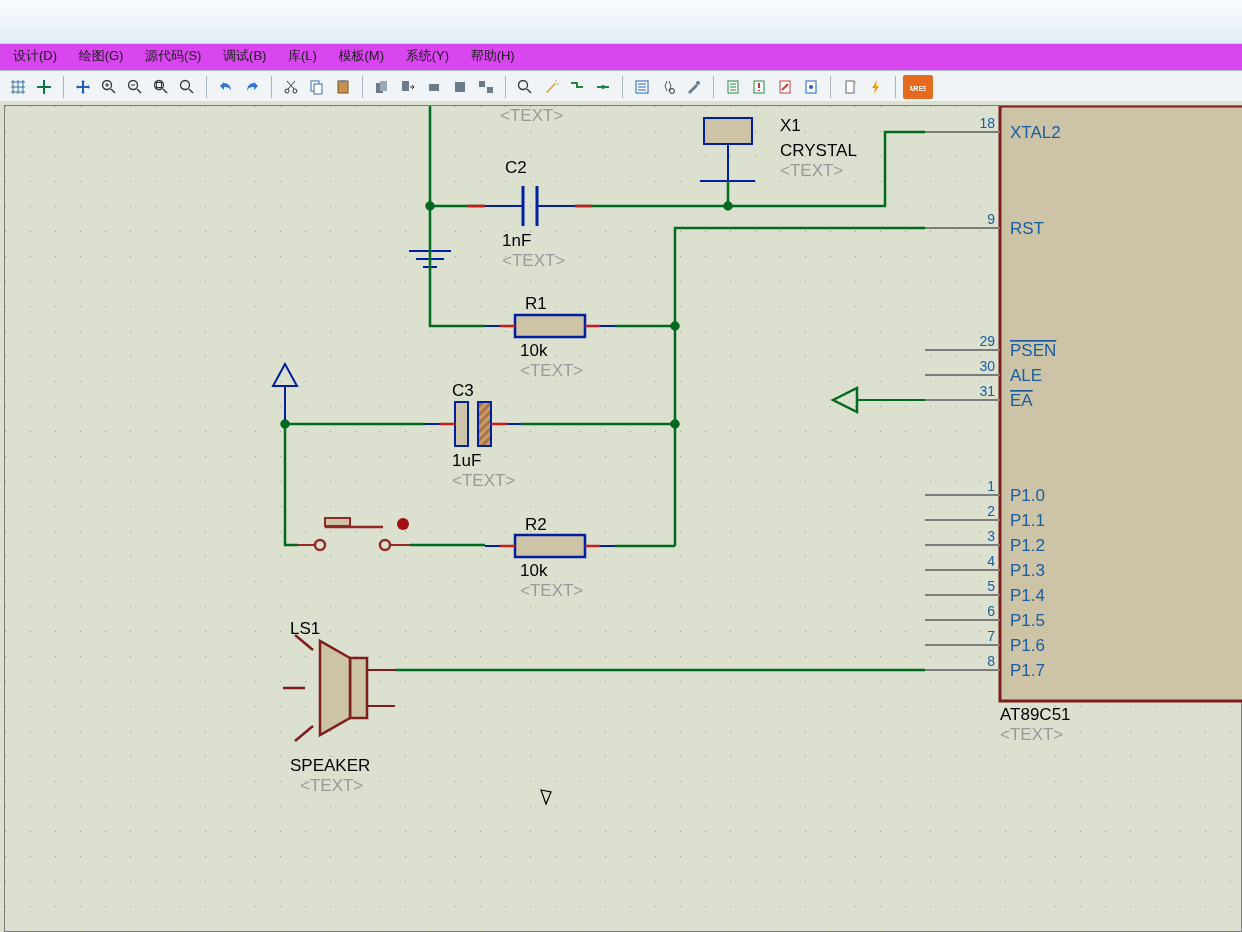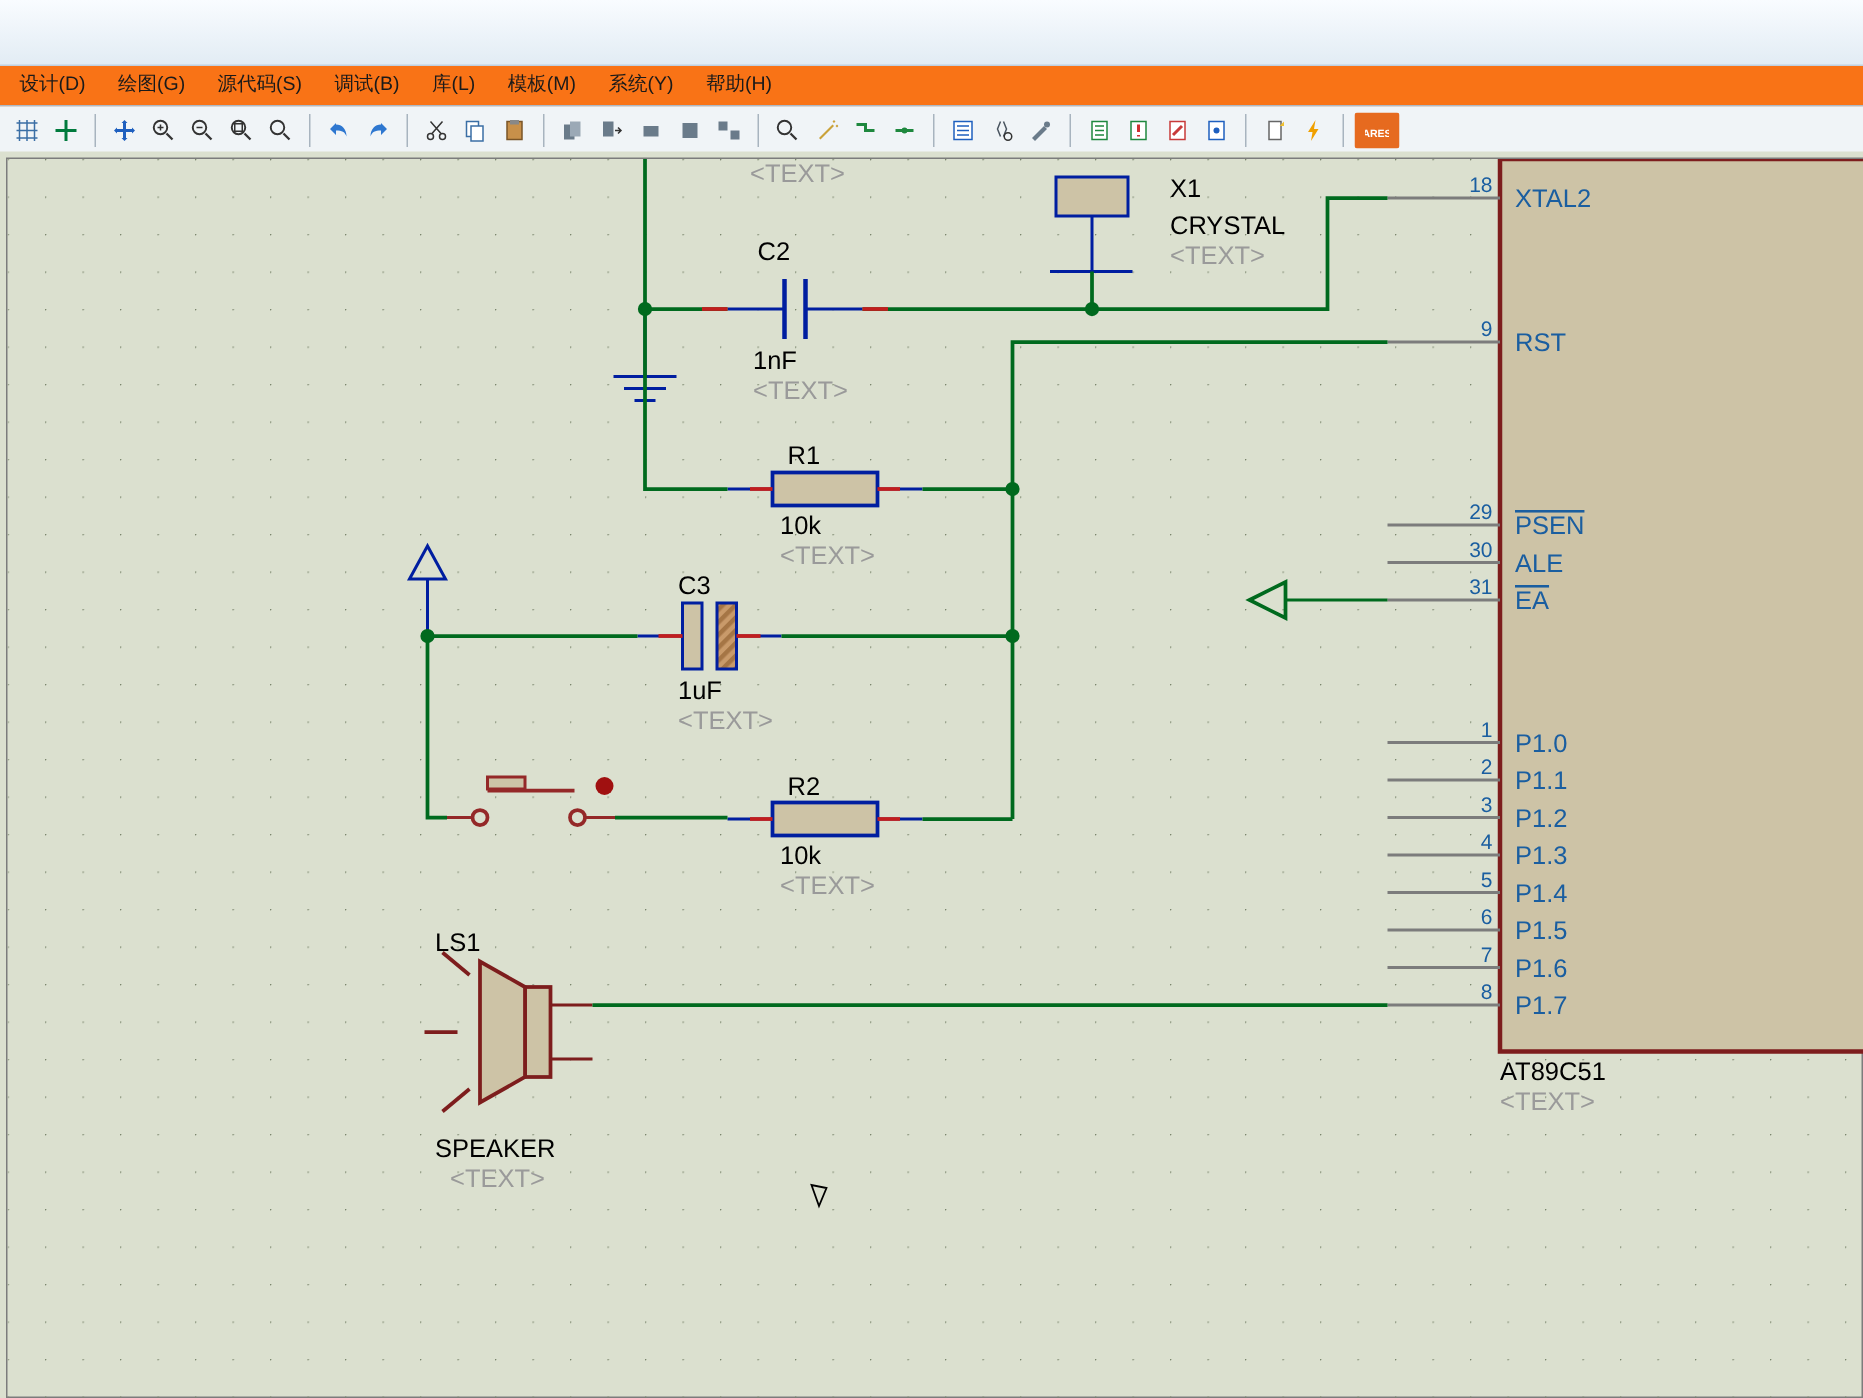--- a/index.html
+++ b/index.html
@@ -1,18 +1,18 @@
 <!DOCTYPE html>
 <html><head>
 <meta charset="utf-8">
 <style>
   html,body{margin:0;padding:0;font-family:"Microsoft YaHei","Segoe UI",sans-serif;font-size:13px;color:#000;background:#fff;}
   .window{width:1242px;height:932px;position:relative;overflow:hidden;background:#dfe8f0;}
   .titlebar{height:43px;background:linear-gradient(#f9fcff,#e2ecf4);border-bottom:1px solid #c1d1e0;}
-  .menubar{height:26px;background:#f97316;border-bottom:1px solid #acb9c6;padding-left:4px;}
+  .menubar{height:26px;background:#d946ef;border-bottom:1px solid #acb9c6;padding-left:4px;}
   .menu-item{display:inline-block;padding:3px 9px;color:#1a1a1a;cursor:default;}
   .toolbar{height:32px;background:#f0f4f7;border-bottom:1px solid #9aa6b2;display:flex;align-items:center;padding-left:6px;gap:2px;}
   .tb-sep{width:1px;height:22px;background:#a8b4bf;margin:0 5px;}
   .tb-btn{width:22px;height:22px;display:flex;align-items:center;justify-content:center;border:1px solid transparent;border-radius:2px;cursor:default;}
   .tb-btn svg{width:16px;height:16px;}
   .canvas-wrap{position:absolute;left:0;right:0;top:101px;bottom:0;background:#dbe0cf;overflow:hidden;}
   .canvas-inner{position:absolute;left:4px;top:4px;right:0;bottom:0;border:1px solid #7c7c7c;background:#dbe0cf;}
   svg.schematic{position:absolute;left:0;top:0;}
   .pin-num{font-family:Arial,sans-serif;font-size:14px;fill:#1a5ea0;text-anchor:end;}
   .pin-lbl{font-family:Arial,sans-serif;font-size:17px;fill:#1a5ea0;text-anchor:start;}

